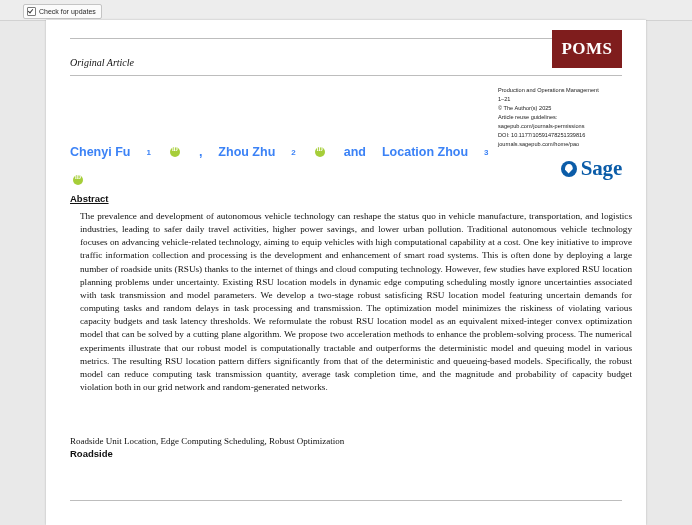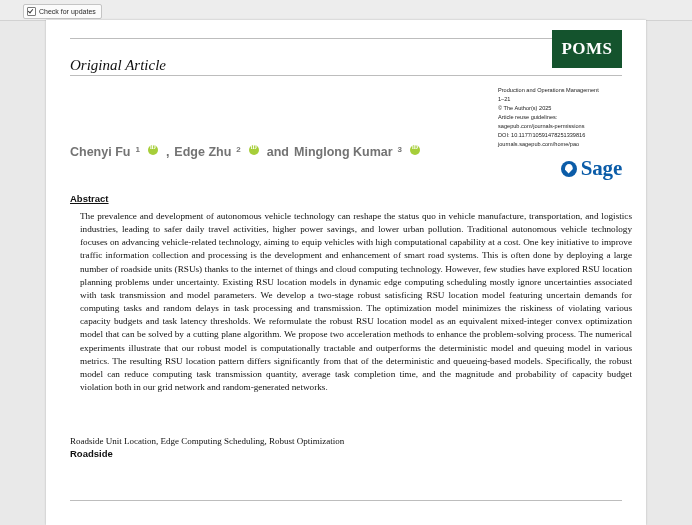--- a/index.html
+++ b/index.html
@@ -91,32 +91,32 @@
   }
   .rule.top { top: 18px; }
   .rule.under-article { top: 55px; }
 
   .article-type {
     position: absolute;
     left: 24px;
     top: 37px;
     font-family: "Liberation Serif", serif;
     font-style: italic;
-    font-size: 15px;
+    font-size: 10px;
     color: #111;
   }
 
   
   .poms-logo {
     position: absolute;
     right: 24px;
     top: 10px;
     width: 70px;
     height: 38px;
-    background: #14532d;
+    background: #7f1d1d;
     color: #fff;
     display: flex;
     align-items: center;
     justify-content: center;
     font-family: "Liberation Serif", serif;
     font-weight: bold;
     font-size: 17px;
     letter-spacing: 0.5px;
   }
 
@@ -181,25 +181,25 @@
 
   
   .authors {
     position: absolute;
     left: 24px;
     top: 125px;
     width: 420px;
     font-family: "Liberation Sans", sans-serif;
     font-weight: bold;
     font-size: 12.5px;
-    color: #737373;
+    color: #3b82f6;
     display: flex;
-    align-items: flex-start;
+    align-items: center;
     flex-wrap: wrap;
-    gap: 5px;
+    gap: 16px;
   }
   .authors .sup { font-size: 8px; vertical-align: super; font-weight: bold; }
   .orcid {
     display: inline-block;
     width: 10px;
     height: 10px;
     border-radius: 50%;
     background: #a6ce39;
     position: relative;
     margin: 0 3px;
@@ -308,25 +308,25 @@
         <span class="mark"></span>
         <span class="word">Sage</span>
       </div>
 
 
       <div class="authors">
         <span>Chenyi Fu</span>
           <span class="sup">1</span>
         <span class="orcid"></span>
         <span>, </span>
-        <span>Edge Zhu</span>
+        <span>Zhou Zhu</span>
           <span class="sup">2</span>
         <span class="orcid"></span>
         <span> and </span>
-        <span>Minglong Kumar</span>
+        <span>Location Zhou</span>
           <span class="sup">3</span>
         <span class="orcid"></span>
       </div>
 
       <div class="sec-head abstract-head">Abstract</div>
       <div class="abstract-body">The prevalence and development of autonomous vehicle technology can reshape the status quo in vehicle manufacture, transportation, and logistics industries, leading to safer daily travel activities, higher power savings, and lower urban pollution. Traditional autonomous vehicle technology focuses on advancing vehicle-related technology, aiming to equip vehicles with high computational capability at a cost. One key initiative to improve traffic information collection and processing is the development and enhancement of smart road systems. This is often done by deploying a large number of roadside units (RSUs) thanks to the internet of things and cloud computing technology. However, few studies have explored RSU location planning problems under uncertainty. Existing RSU location models in dynamic edge computing scheduling mostly ignore uncertainties associated with task transmission and model parameters. We develop a two-stage robust satisficing RSU location model featuring uncertain demands for computing tasks and random delays in task processing and transmission. The optimization model minimizes the riskiness of violating various capacity budgets and task latency thresholds. We reformulate the robust RSU location model as an equivalent mixed-integer convex optimization model that can be solved by a cutting plane algorithm. We propose two acceleration methods to enhance the problem-solving process. The numerical experiments illustrate that our robust model is computationally tractable and outperforms the deterministic model and queuing model in various metrics. The resulting RSU location pattern differs significantly from that of the deterministic and queueing-based models. Specifically, the robust model can reduce computing task transmission quantity, average task completion time, and the magnitude and probability of capacity budget violation both in our grid network and random-generated networks.</div>
 
       <div class="sec-head keywords-head">Roadside</div>
       <div class="keywords-body">Roadside Unit Location, Edge Computing Scheduling, Robust Optimization</div>
 

